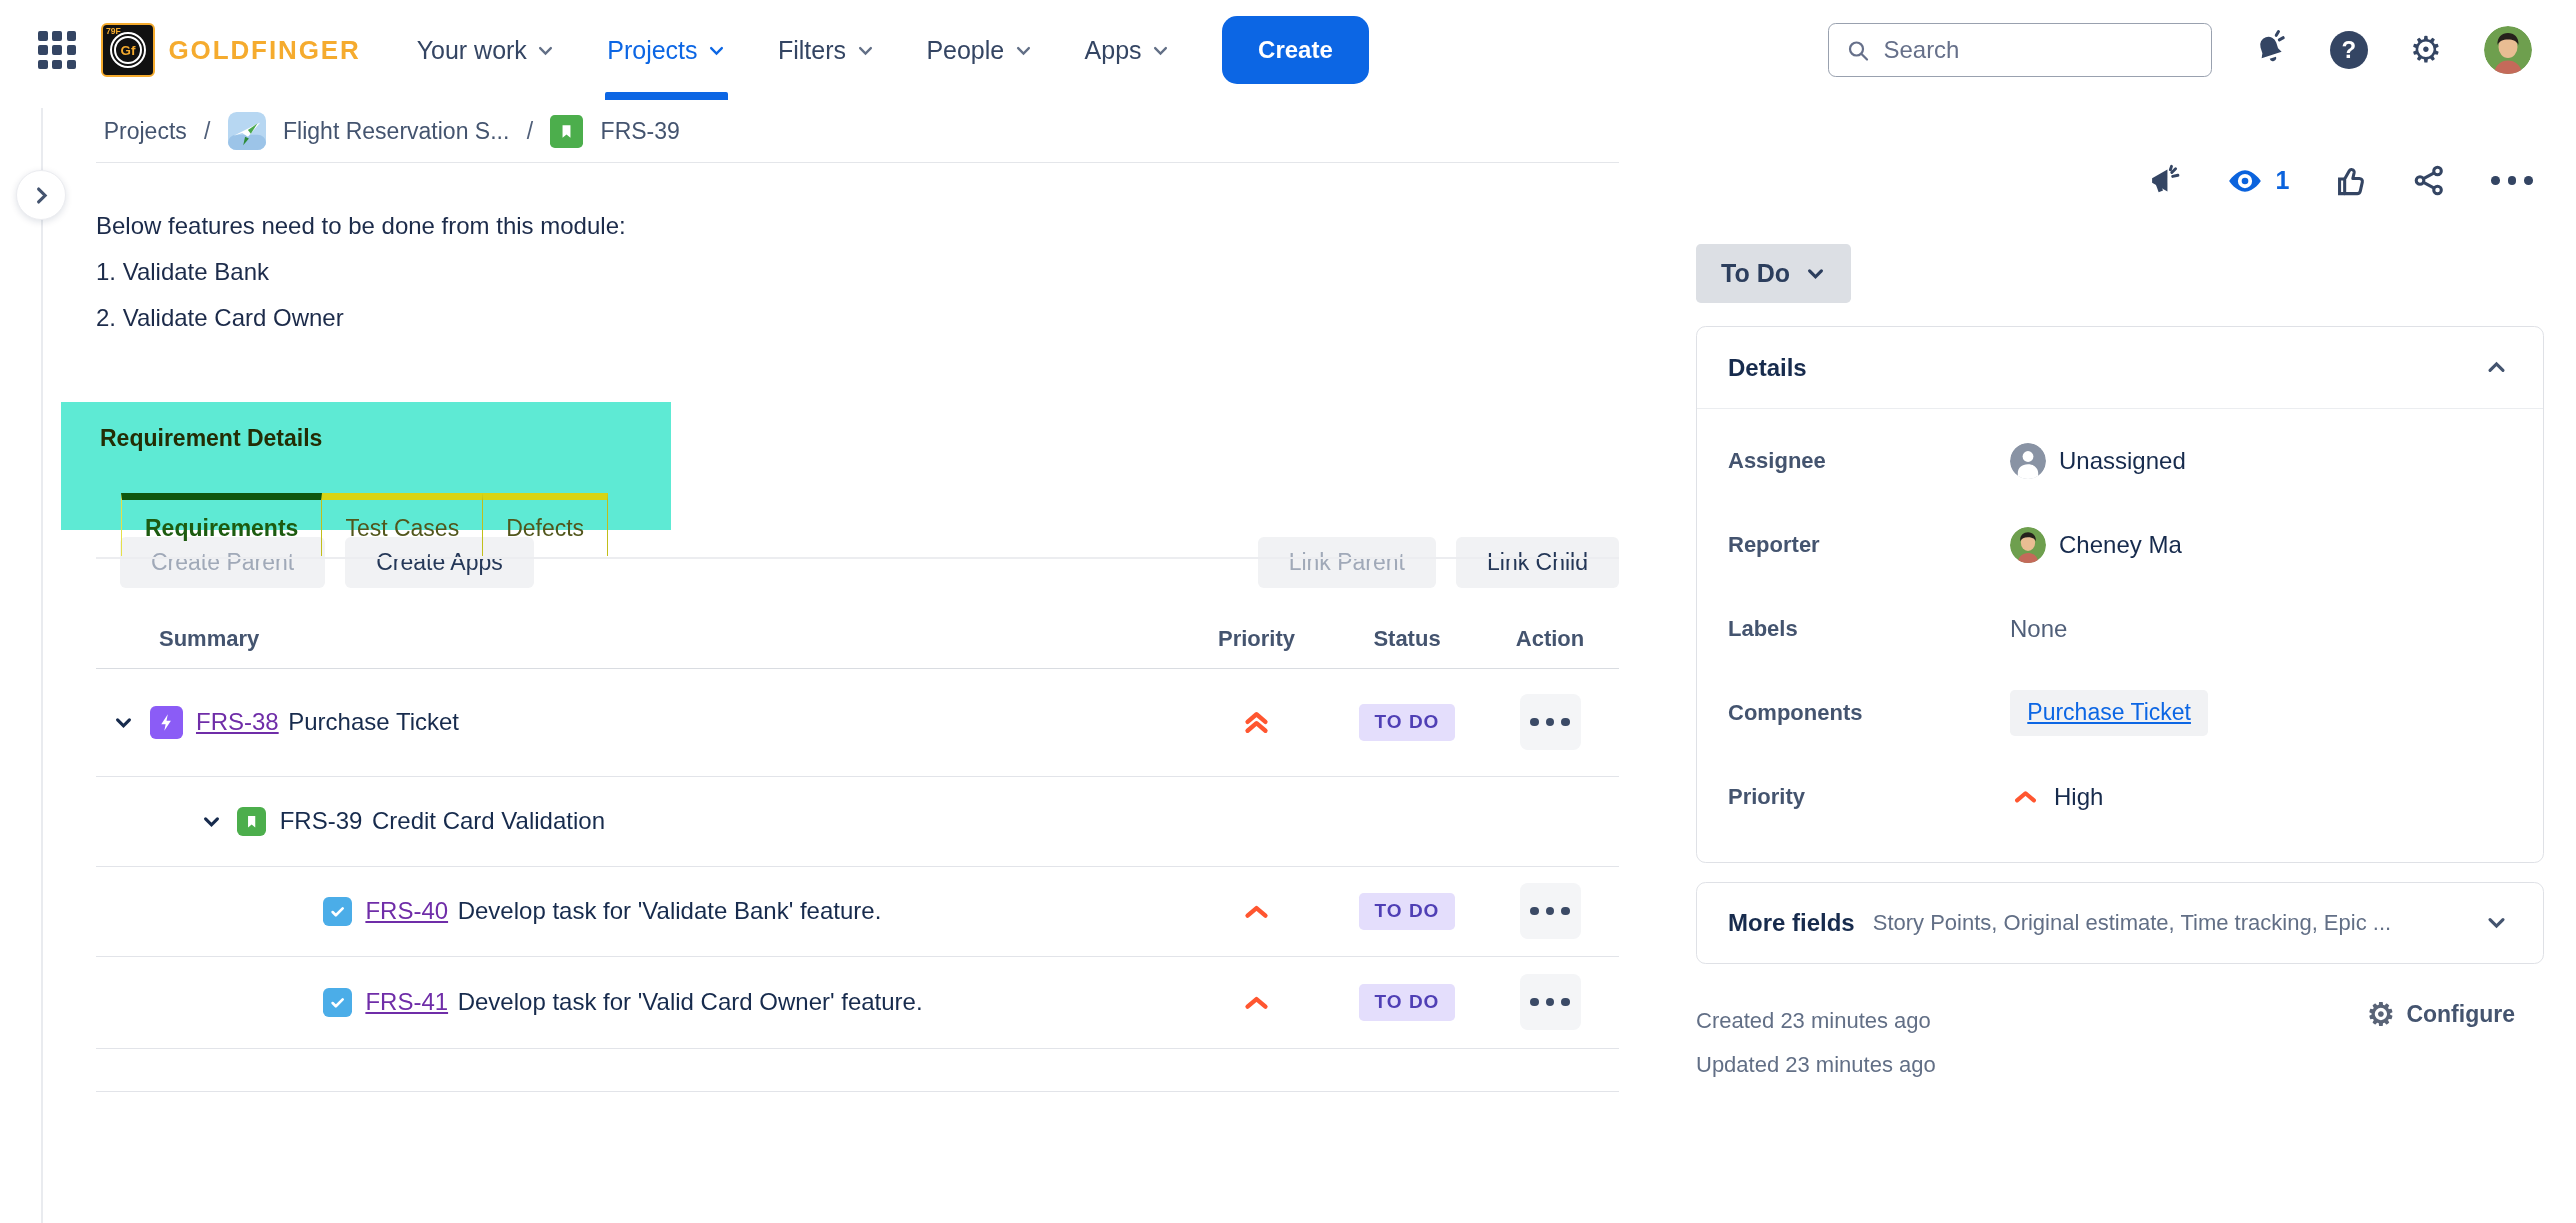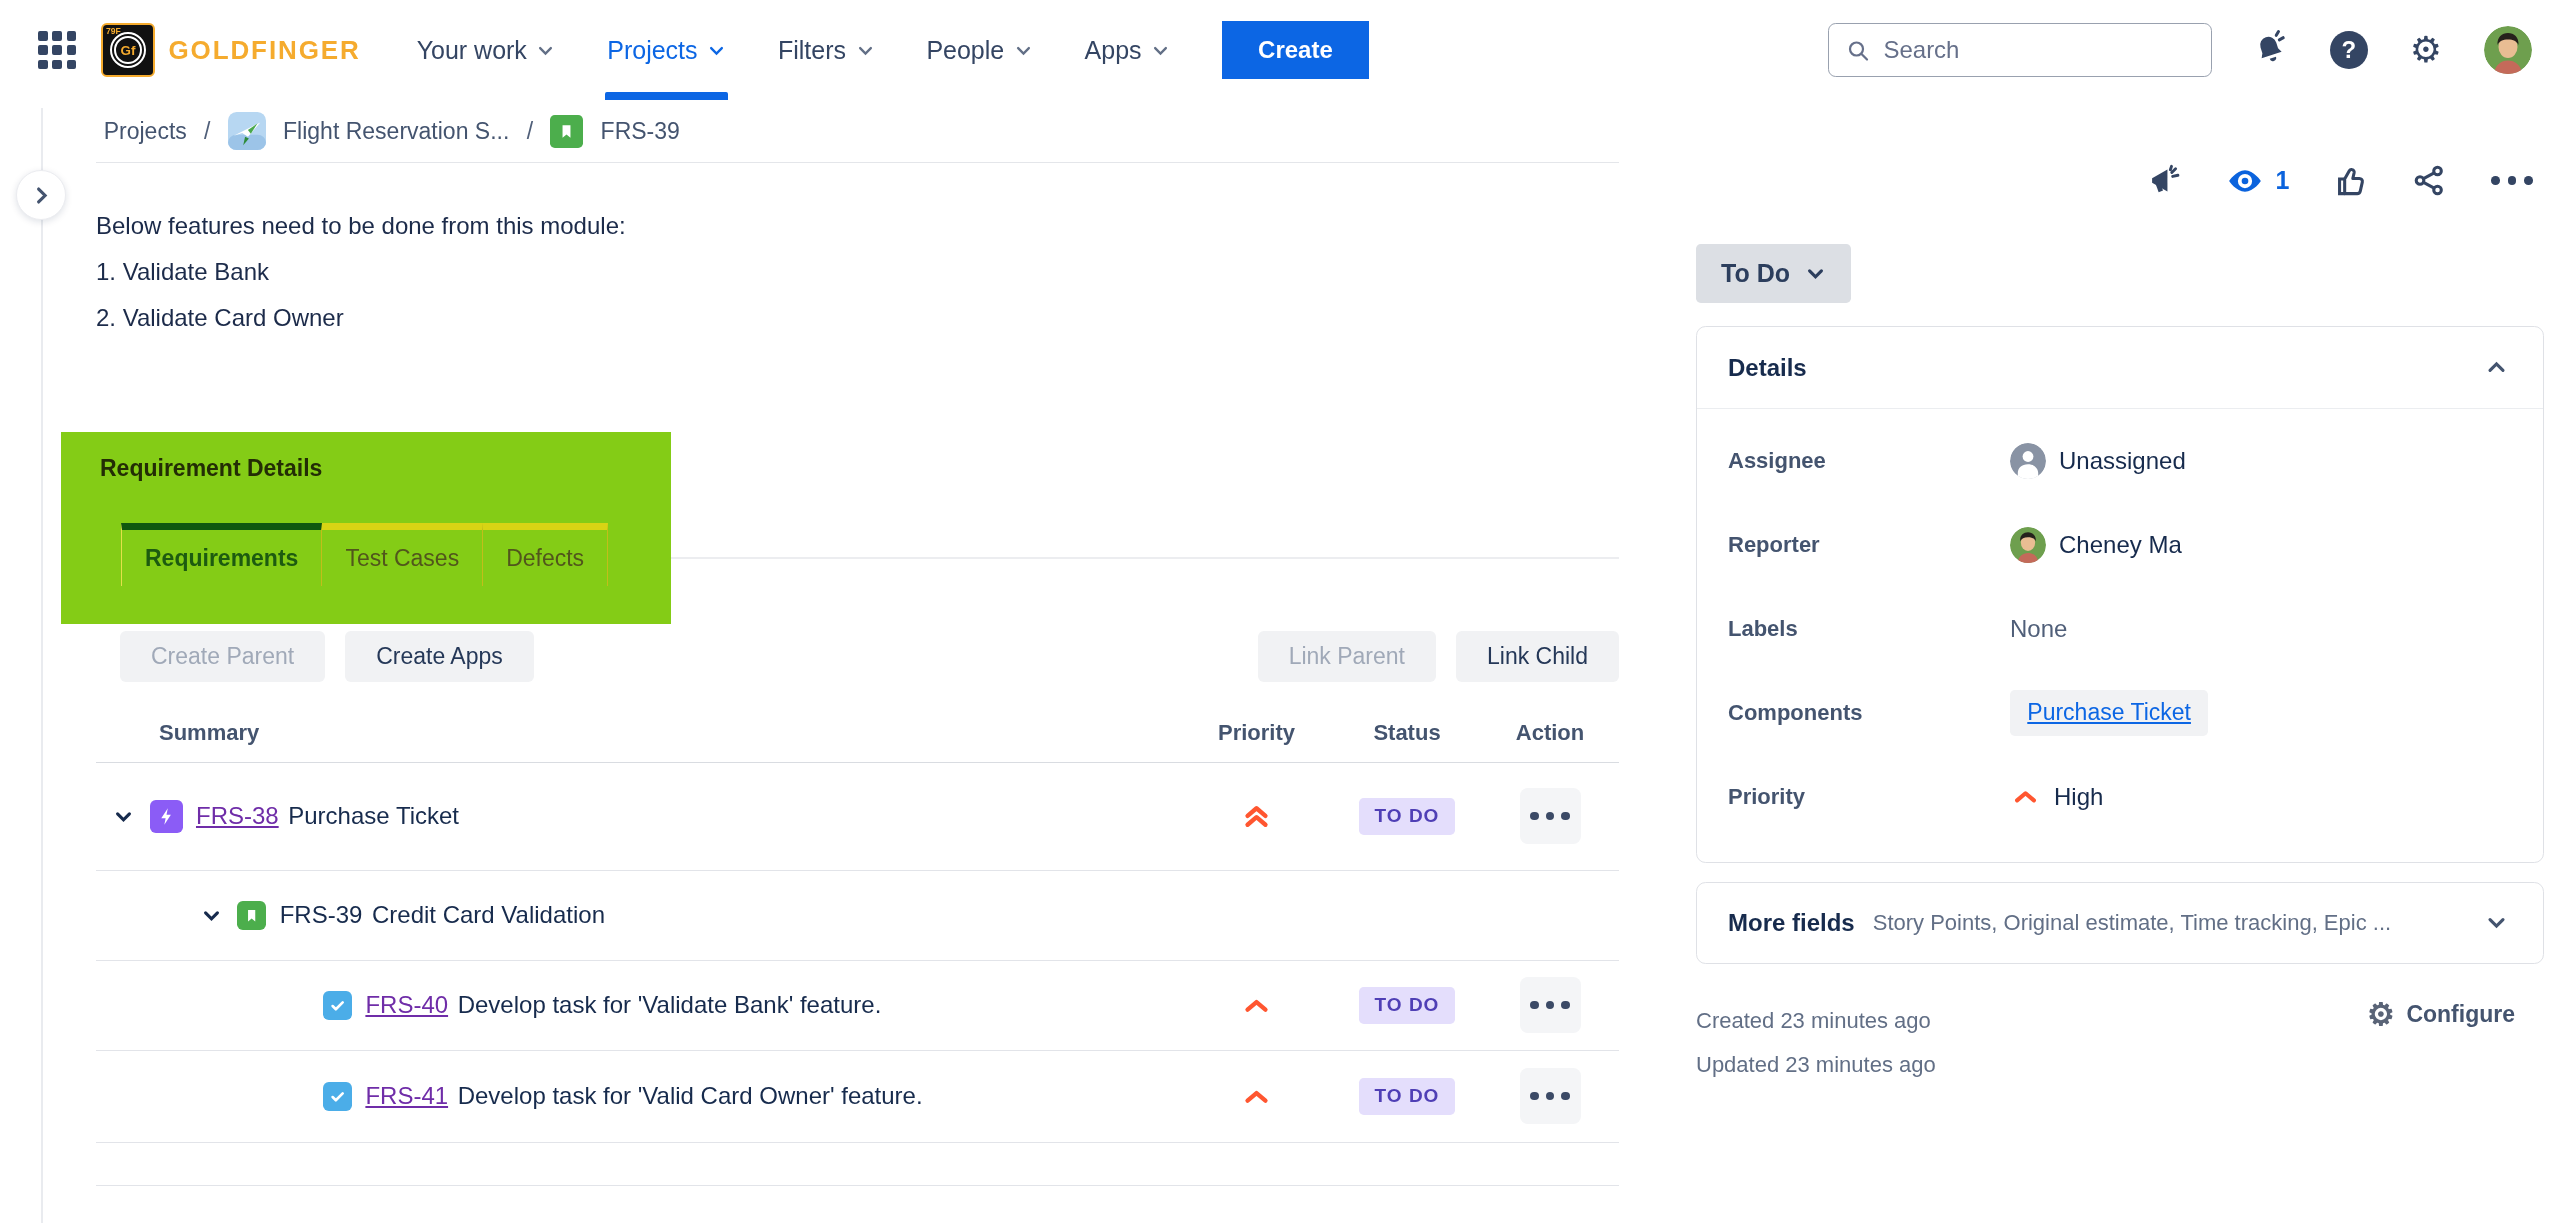--- a/index.html
+++ b/index.html
@@ -22,22 +22,22 @@
                display:flex; align-items:center; justify-content:center; }
   .logo-gf { color:#F5AB2E; font-size:13.4px; font-weight:bold; }
   .logo-small { position:absolute; top:1px; left:2.9px; font-size:8.6px; color:#F5AB2E; font-weight:bold; }
   .logo-brand { color:#F5AB2E; font-weight:bold; font-size:26px; letter-spacing:1.9px; }
   .nav-items { display:flex; align-items:stretch; gap:48px; height:100px; }
   .nav-item { position:relative; display:flex; align-items:center; gap:9.6px; font-size:25px;
               color:#344563; cursor:pointer; padding:0 1.9px; }
   .nav-item.active { color:#0C66E4; }
   .nav-item.active::after { content:""; position:absolute; left:0; right:0; bottom:0; height:7.7px;
                             background:#0C66E4; border-radius:1.9px 1.9px 0 0; }
-  .create-btn { margin-left:50px; height:58px; padding:0 36px; background:#0C66E4; color:#fff;
-                border:none; border-radius:0; font-size:24px; font-weight:bold;
+  .create-btn { margin-left:50px; height:68px; padding:0 36px; background:#0C66E4; color:#fff;
+                border:none; border-radius:15px; font-size:24px; font-weight:bold;
                 font-family:inherit; cursor:pointer; }
   .nav-spacer { flex:1; }
   .searchbox { width:384px; height:54px; border:1.9px solid #99A1AF; border-radius:7.7px;
                display:flex; align-items:center; padding:0 17.3px; gap:13.4px; background:#fff; }
   .searchbox input { border:none; outline:none; flex:1; font-size:24px; color:#44546F;
                      font-family:inherit; background:transparent; }
   .searchbox input::placeholder { color:#66708A; }
   .nav-icons { display:flex; align-items:center; gap:42px; margin-left:40px; }
   .help-circle { width:38px; height:38px; border-radius:50%; background:#344563; color:#fff;
                  display:flex; align-items:center; justify-content:center; font-size:24px;
@@ -58,22 +58,22 @@
   .crumb { cursor:pointer; }
   .crumb-sep { color:#505F79; }
   .proj-avatar { width:38px; height:38px; }
   .story-chip { border-radius:4.8px; background:#4CAE4C; display:flex; align-items:center; justify-content:center; }
   .story-chip.sz36 { width:33px; height:33px; }
   .description { margin-top:40px; font-size:24px; color:#1C2B4A; line-height:46px; }
 
   .tabline { position:absolute; left:0; width:1523px; top:457px; height:1.9px; background:#ECEDF0; }
 
   
-  .highlight { position:relative; z-index:1; margin-left:-35px; margin-top:91px;
-               width:610px; height:192px; background:#84cc16; }
+  .highlight { position:relative; z-index:1; margin-left:-35px; margin-top:61px;
+               width:610px; height:128px; background:#5eead4; }
   .module-title { padding:23px 0 0 39px; font-size:23px; font-weight:bold; color:#232D05; }
   .tabs { position:absolute; left:60px; top:91px; height:63px; display:flex; }
   .tab { height:63px; display:flex; align-items:center; padding:0 23px; font-size:23px;
          color:#51561C; border-top:7.7px solid #D8D414; border-right:1.9px solid #C2BE1A; cursor:pointer; }
   .tab:first-child { border-left:1.9px solid #E4E04A; }
   .tab.active { border-top:7.7px solid #0F570F; color:#1D5B10; font-weight:bold; }
 
   
   .toolbar { margin-top:6.7px; display:flex; justify-content:space-between; padding-left:24px; }
   .btn-group { display:flex; gap:20px; }

